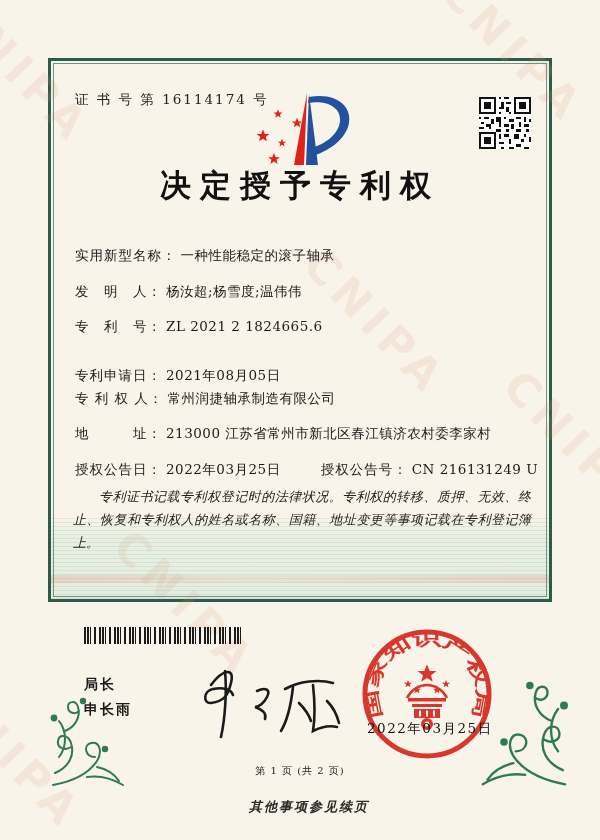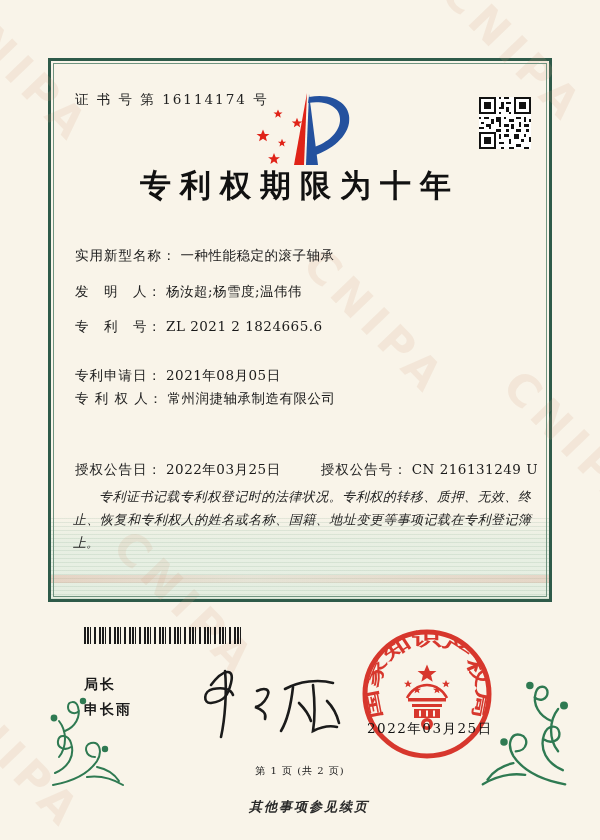--- a/index.html
+++ b/index.html
@@ -180,36 +180,39 @@
             <rect x="24" y="34" width="2" height="4"></rect>
             <rect x="34" y="34" width="2" height="2"></rect>
           <rect x="18" y="40" width="2" height="2"></rect>
             <rect x="24" y="40" width="4" height="2"></rect>
             <rect x="30" y="38" width="4" height="2"></rect>
             <rect x="36" y="40" width="4" height="2"></rect>
         </g>
       </svg>
     </div>
 
-    <h1 class="title">专利权期限为十年</h1>
+    <h1 class="title">决定授予专利权</h1>
 
     <div class="fieldrow" style="top:184px;">
       <span class="lab">实用新型名称：</span><span class="val">一种性能稳定的滚子轴承</span>
     </div>
     <div class="fieldrow" style="top:220px;">
       <span class="lab">发　明　人：</span><span class="val">杨汝超;杨雪度;温伟伟</span>
     </div>
     <div class="fieldrow" style="top:255px;">
       <span class="lab">专　利　号：</span><span class="val">ZL 2021 2 1824665.6</span>
     </div>
     <div class="fieldrow" style="top:292px;margin-top:12px;">
       <span class="lab">专利申请日：</span><span class="val">2021年08月05日</span>
     </div>
     <div class="fieldrow" style="top:327px;">
       <span class="lab">专 利 权 人：</span><span class="val">常州润捷轴承制造有限公司</span>
+    </div>
+    <div class="fieldrow" style="top:362px;">
+      <span class="lab">地　　　址：</span><span class="val">213000 江苏省常州市新北区春江镇济农村委李家村</span>
     </div>
     <div class="fieldrow" style="top:398px;">
       <span class="lab">授权公告日：</span><span class="val">2022年03月25日</span><span class="lab pair2">授权公告号：</span><span class="val">CN 216131249 U</span>
     </div>
 
     <div class="paras">
       <p>专利证书记载专利权登记时的法律状况。专利权的转移、质押、无效、终止、恢复和专利权人的姓名或名称、国籍、地址变更等事项记载在专利登记簿上。</p>
     </div>
 
     <div class="barcode"></div>

